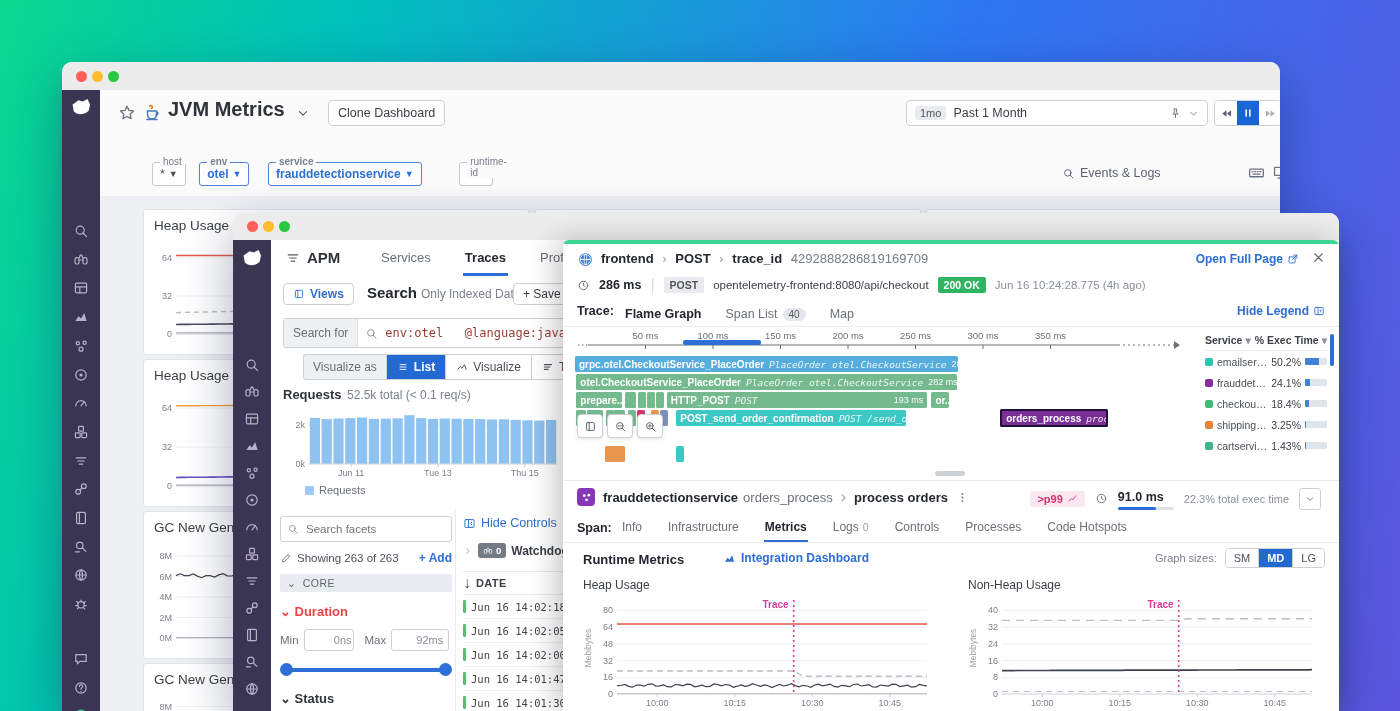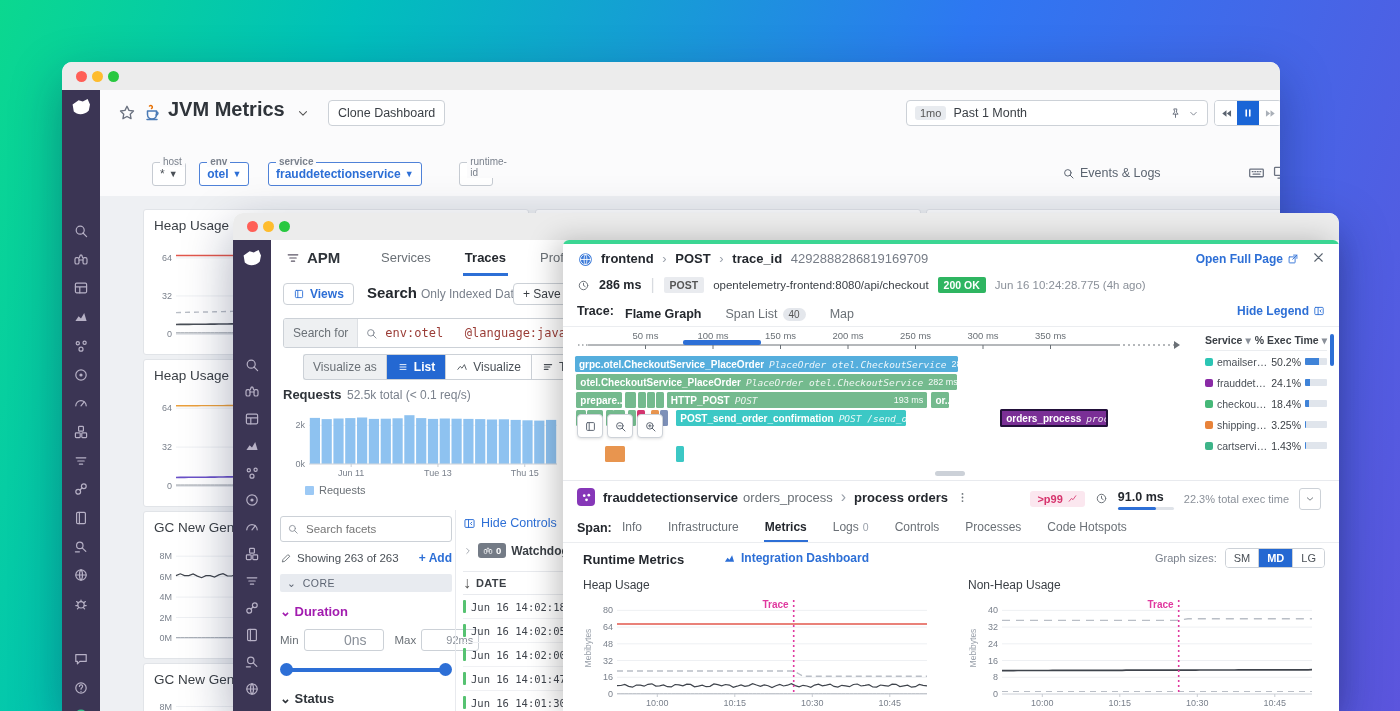--- a/index.html
+++ b/index.html
@@ -585,24 +585,24 @@
         <div style="display:flex;align-items:center;gap:5px;margin-top:9px;">
           <span style="color:#6a7076;">
               <svg width="12" height="12" viewBox="0 0 20 20" fill="none" stroke="currentColor" stroke-width="1.5" stroke-linecap="round" stroke-linejoin="round">
                 <path d="M4 16l1-3.5 8-8L16.5 7l-8 8z"></path>
               </svg>
             </span>
           <span style="font-size:11.5px;color:#4a5057;">Showing 263 of 263</span>
           <span style="margin-left:auto;font-size:12px;font-weight:bold;color:#2d6fd6;cursor:pointer;">+ Add</span>
         </div>
         <div style="margin-top:9px;height:18px;background:#e8ebf0;border-radius:2px;display:flex;align-items:center;padding:0 7px;font-size:10.5px;color:#5d6573;letter-spacing:.4px;">⌄&nbsp;&nbsp;<span>CORE</span></div>
-        <div style="margin-top:12px;font-size:13px;font-weight:bold;color:#a21caf;">⌄&nbsp;<span>Duration</span></div>
+        <div style="margin-top:12px;font-size:13px;font-weight:bold;color:#ef4444;">⌄&nbsp;<span>Duration</span></div>
         <div style="display:flex;align-items:center;gap:5px;margin-top:10px;">
           <span style="font-size:11.5px;color:#6a7076;">Min</span>
-          <input style="width: 46px; height: 20px; border: 1px solid rgb(204, 209, 215); border-radius: 3px; font-size: 14px; color: rgb(138, 144, 153); text-align: right; padding: 0px 16px;" value="0ns">
+          <input style="width: 46px; height: 20px; border: 1px solid rgb(204, 209, 215); border-radius: 3px; font-size: 11px; color: rgb(138, 144, 153); text-align: right; padding: 0px 1px;" value="0ns">
           <span style="font-size:11.5px;color:#6a7076;margin-left:6px;">Max</span>
           <input style="width: 46px; height: 20px; border: 1px solid rgb(204, 209, 215); border-radius: 3px; font-size: 11px; color: rgb(138, 144, 153); text-align: right; padding: 0px 5px;" value="92ms">
         </div>
         <div style="position:relative;height:14px;margin-top:12px;">
           <div style="position:absolute;left:4px;right:4px;top:5px;height:4px;background:#2d6fd6;border-radius:2px;"></div>
           <div style="position:absolute;left:0;top:0;width:13px;height:13px;background:#2d6fd6;border-radius:50%;"></div>
           <div style="position:absolute;right:0;top:0;width:13px;height:13px;background:#2d6fd6;border-radius:50%;"></div>
         </div>
         <div style="margin-top:14px;font-size:13px;font-weight:bold;color:#2f343a;">⌄&nbsp;<span>Status</span></div>
 

